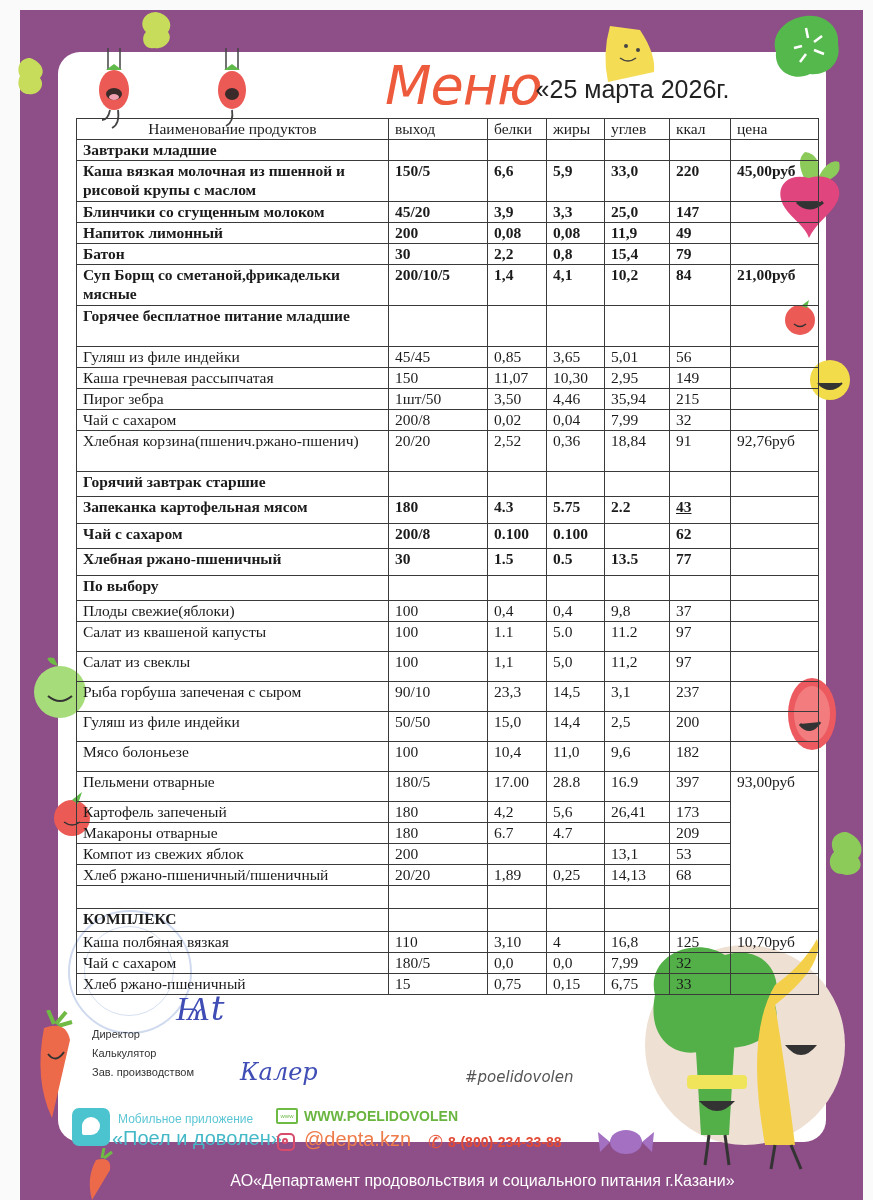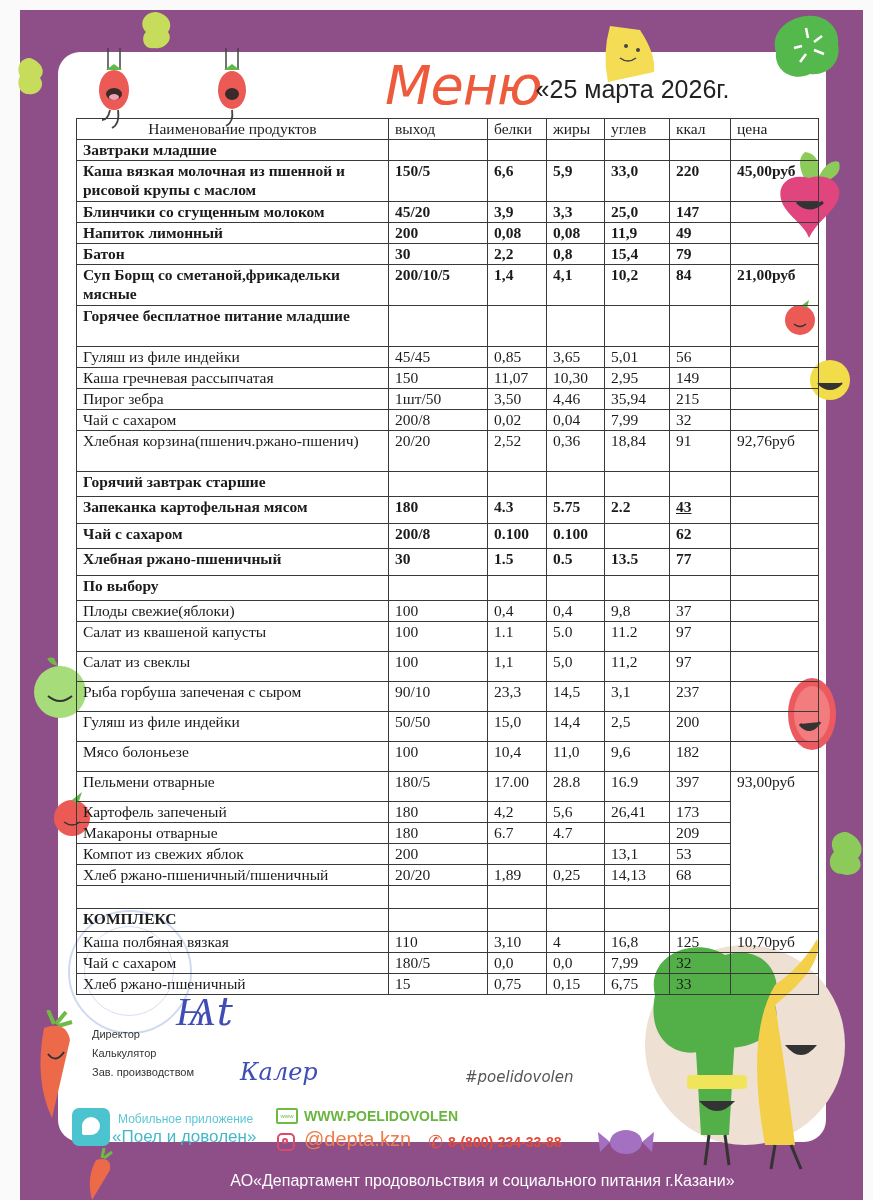--- a/index.html
+++ b/index.html
@@ -76,21 +76,21 @@
   .app-icon::after {
     content: ""; position: absolute; left: 10px; top: 9px; width: 18px; height: 18px;
     background: #fff; border-radius: 50% 50% 50% 10%;
   }
   .app-label1 {
     position: absolute; left: 118px; top: 1112px; font-family: "Liberation Sans", sans-serif;
     font-size: 12px; color: #5cc6d4;
   }
   .app-label2 {
     position: absolute; left: 112px; top: 1127px; font-family: "Liberation Sans", sans-serif;
-    font-size: 17px; color: #45b8c8;
+    font-size: 20px; color: #45b8c8;
   }
   .www-icon {
     position: absolute; left: 276px; top: 1108px; width: 18px; height: 12px;
     border: 2px solid #6fba45; border-radius: 2px; font-size: 6px; color: #6fba45;
     font-family: "Liberation Sans", sans-serif; text-align: center; line-height: 12px;
   }
   .www-text {
     position: absolute; left: 304px; top: 1108px; font-family: "Liberation Sans", sans-serif;
     font-weight: bold; font-size: 14px; color: #69b53f;
   }
@@ -537,21 +537,21 @@
         <td class="price"></td>
       </tr>
     </tbody>
 </table>
 
 <div class="signs">
   <div>Директор</div>
   <div>Калькулятор</div>
   <div>Зав. производством</div>
 </div>
-<div class="sig" style="left:176px;top:988px;font-size:40px;text-align:center;">Ѩt</div>
+<div class="sig" style="left:176px;top:988px;font-size:34px;text-align:center;">Ѩt</div>
 <div class="sig" style="left:240px;top:1058px;font-size:24px;">Калер</div>
 <div class="hashtag">#poelidovolen</div>
 
 <div class="app-icon"></div>
 <div class="app-label1">Мобильное приложение</div>
 <div class="app-label2">«Поел и доволен»</div>
 <div class="www-icon">www</div>
 <div class="www-text">WWW.POELIDOVOLEN</div>
 <div class="insta-icon"></div>
 <div class="insta-text">@depta.kzn</div>

